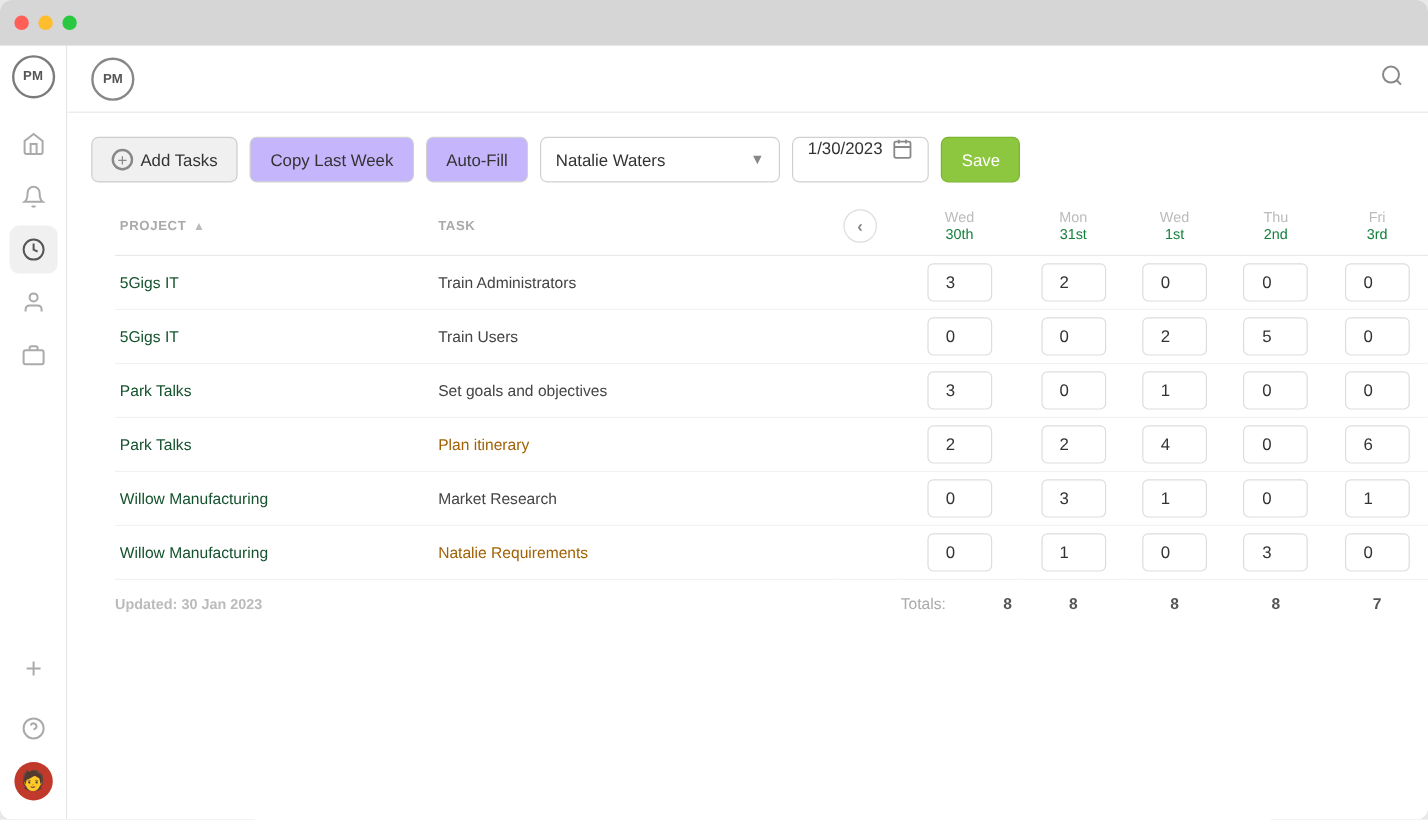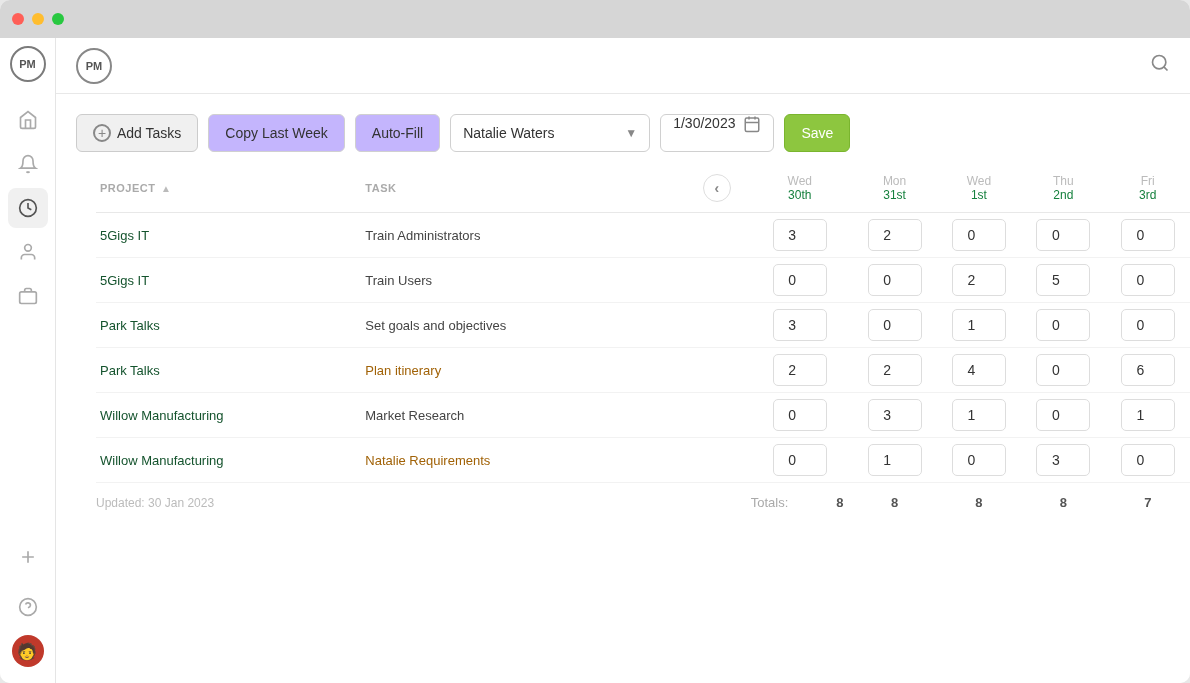--- a/index.html
+++ b/index.html
@@ -248,21 +248,21 @@
       border: 1px solid #ddd;
       background: #fff;
       display: flex; align-items: center; justify-content: center;
       cursor: pointer;
       color: #888;
       font-size: 14px;
     }
     .totals-row td {
       font-size: 13px;
       color: #888;
-      font-weight: 400;
+      font-weight: 700;
       padding-top: 12px;
       border-bottom: none;
     }
     .totals-row td.totals-val {
       text-align: center;
       color: #555;
       font-weight: 600;
     }
     .updated-text {
       font-size: 12px;

